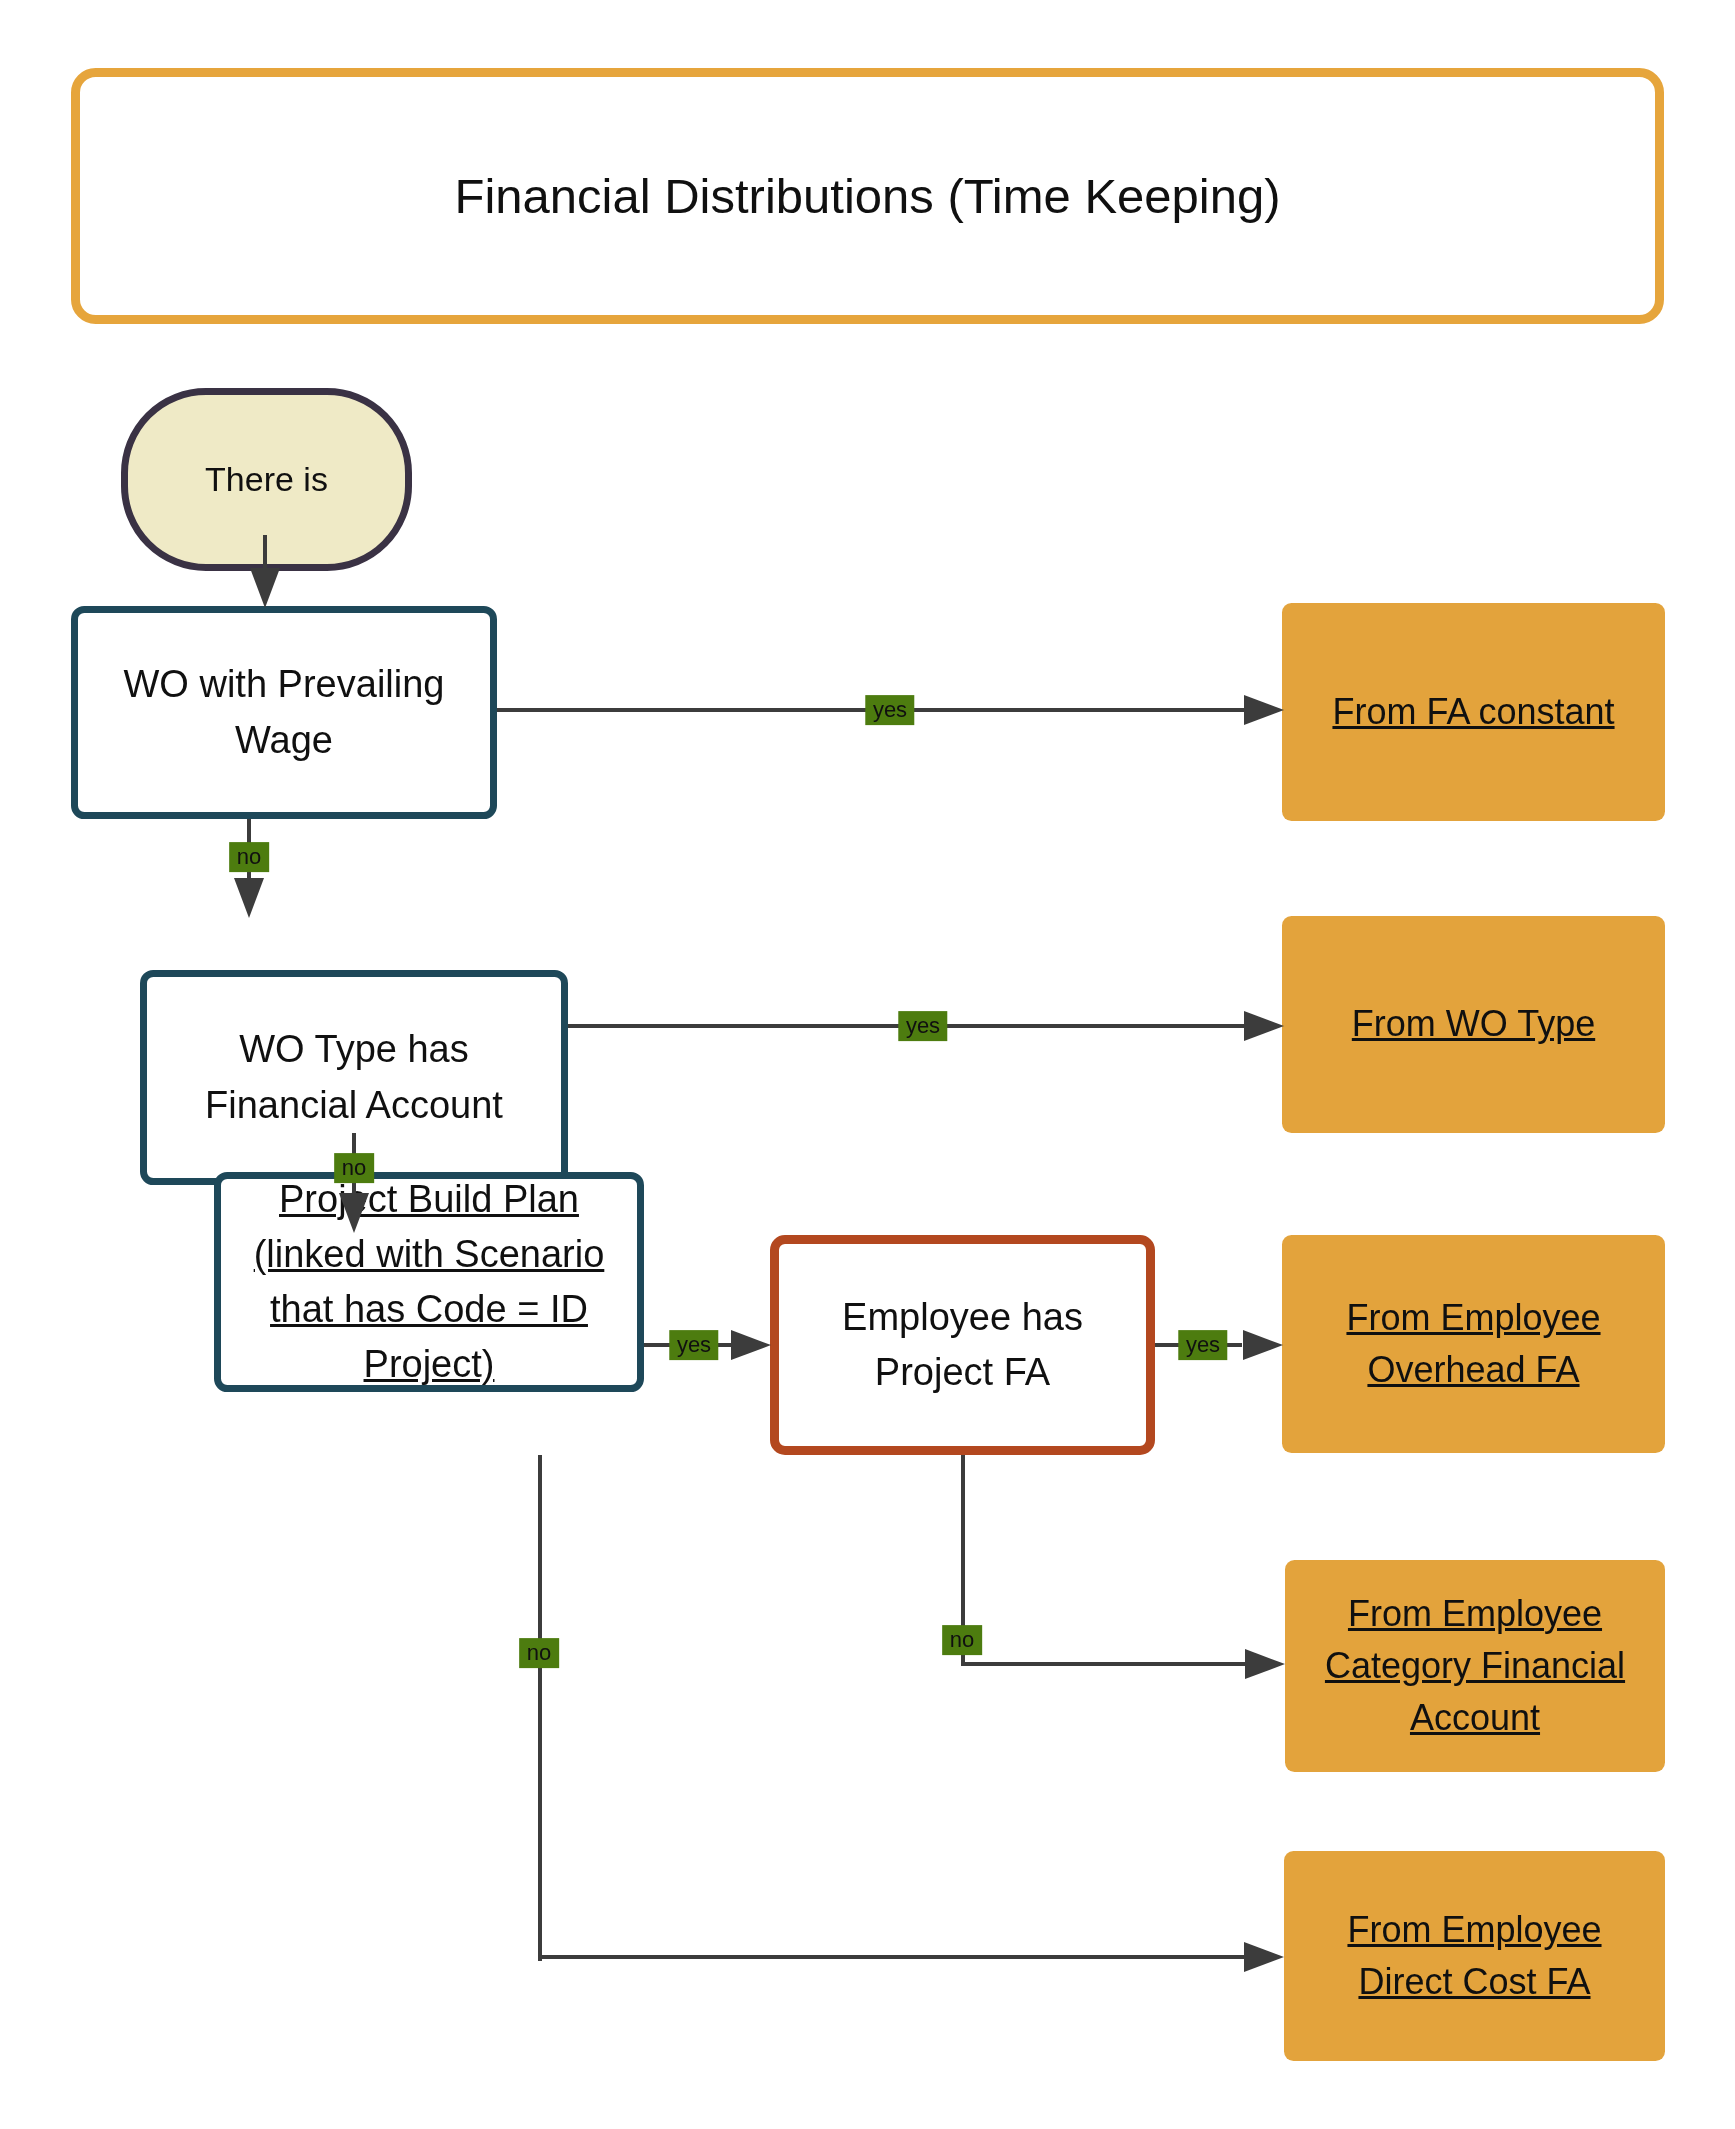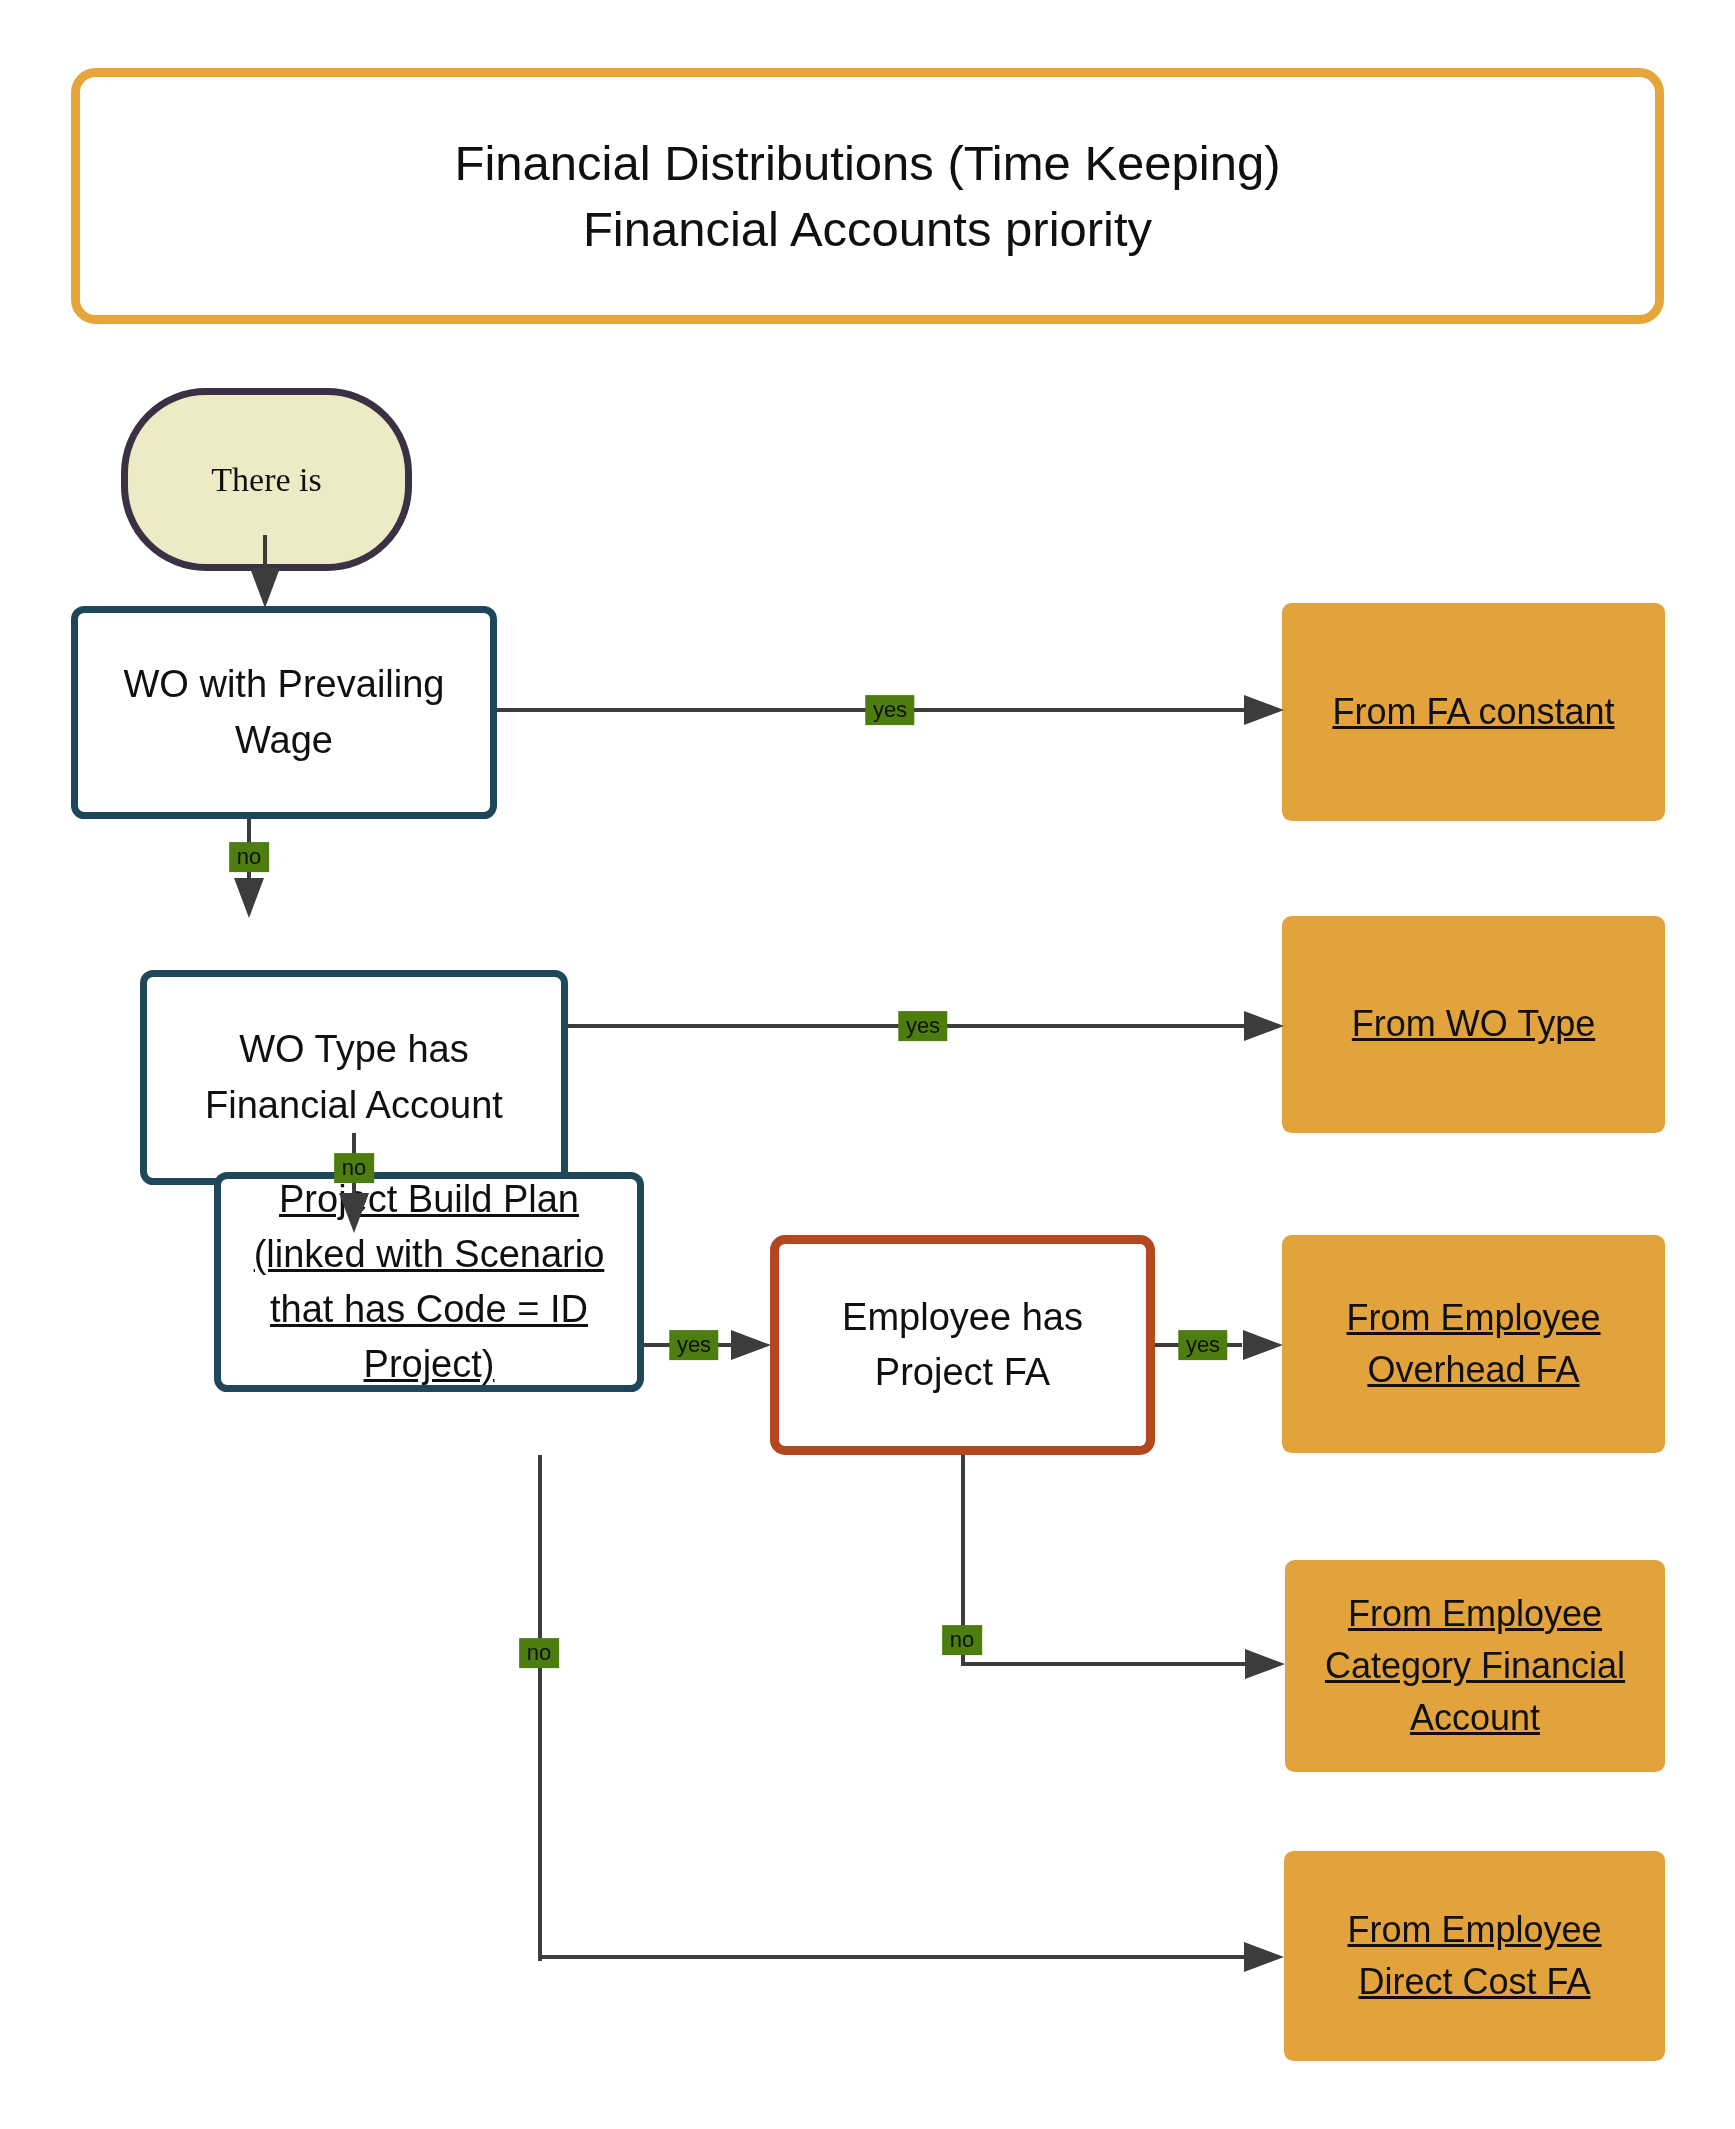--- a/index.html
+++ b/index.html
@@ -49,21 +49,21 @@
     border-radius: 9.5px;
     font-size: 36px; line-height: 1.45; text-decoration: underline;
   }
   .start-pill {
     background: #EFEAC6;
     border: 7.6px solid #3A3244;
     border-radius: 85px;
     font-size: 34px;
   }
 
-  #start { left: 121px; top: 388px; width: 291px; height: 183px; font-family: Liberation Serif, serif; }
+  #start { left: 121px; top: 388px; width: 291px; height: 183px; }
   #d1 { left: 71px;  top: 606px;  width: 426px; height: 213px; }
   #d2 { left: 140px; top: 970px;  width: 428px; height: 215px; }
   #d3 { left: 214px; top: 1172px; width: 430px; height: 220px; text-decoration: underline; }
   #d4 { left: 770px; top: 1235px; width: 385px; height: 220px; }
   #o1 { left: 1282px; top: 603px;  width: 383px; height: 218px; }
   #o2 { left: 1282px; top: 916px;  width: 383px; height: 217px; text-align: right; }
   #o3 { left: 1282px; top: 1235px; width: 383px; height: 218px; }
   #o4 { left: 1285px; top: 1560px; width: 380px; height: 212px; }
   #o5 { left: 1284px; top: 1851px; width: 381px; height: 210px; }
 
@@ -92,21 +92,20 @@
     white-space: nowrap;
   }
 </style>
 </head>
 <body>
 
 <div class="canvas">
 
   <div class="title-box">
     <div>Financial Distributions (Time Keeping)</div>
-    <div>Financial Accounts priority</div>
   </div>
 
   <div id="start" class="node start-pill">There is</div>
 
   <div id="d1" class="node decision">WO with Prevailing
 Wage</div>
   <div id="d2" class="node decision">WO Type has
 Financial Account</div>
   <div id="d3" class="node decision">Project Build Plan
 (linked with Scenario

